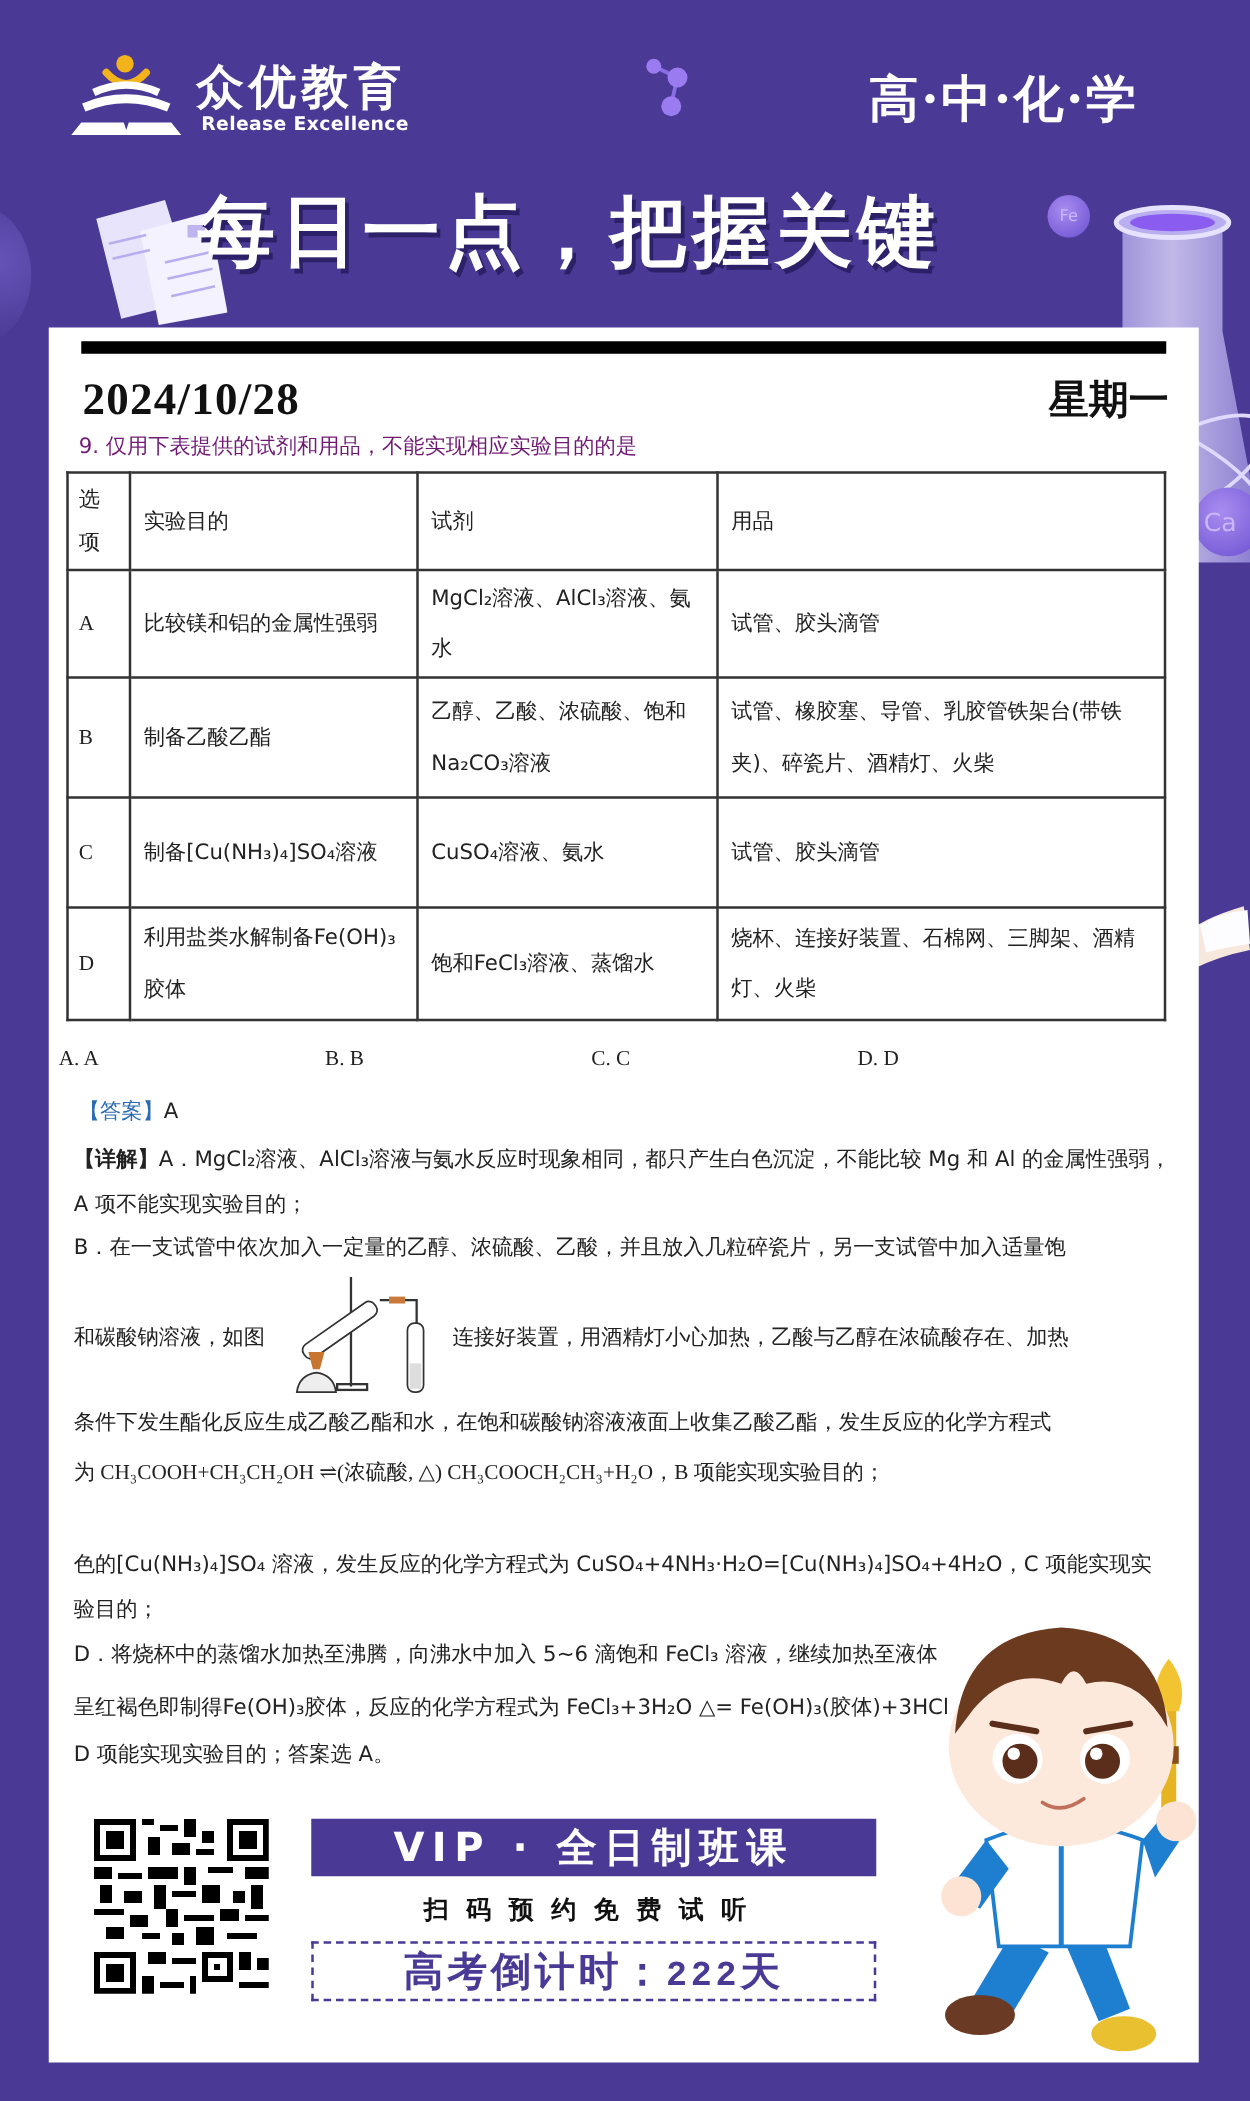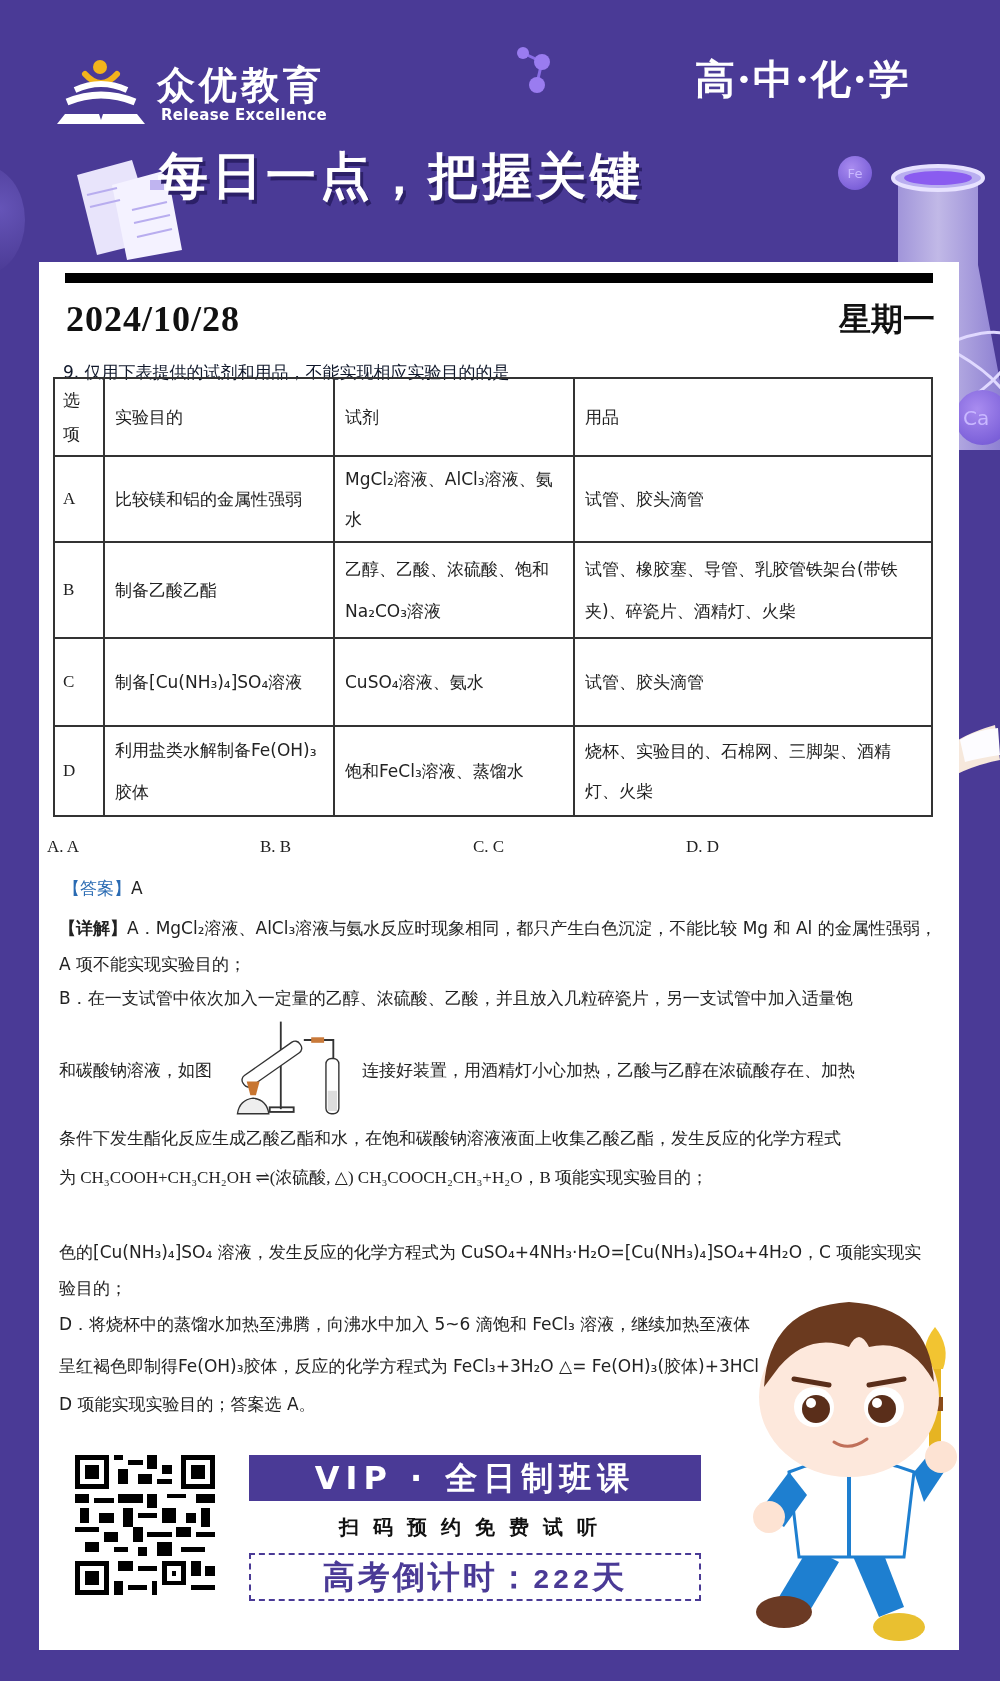--- a/index.html
+++ b/index.html
@@ -9,41 +9,41 @@
     font-family: "DejaVu Sans", "Liberation Sans", sans-serif;
     position: relative;
     color: #111;
   }
   .bg-circle-left {
     position: absolute; left: -60px; top: 165px; width: 85px; height: 110px;
     border-radius: 50%; background: radial-gradient(circle at 70% 40%, #6c5bc0, #3f2f85);
     opacity: .8;
   }
   
-  .logo { position: absolute; left: 55px; top: 58px; display: flex; align-items: center; }
+  .logo { position: absolute; left: 55px; top: 42px; display: flex; align-items: center; }
   .logo-mark { width: 92px; height: 72px; position: relative; }
   .logo-dot { position: absolute; left: 38px; top: 2px; width: 14px; height: 14px; border-radius: 50%; background: #f2b31b; }
   .logo-text { margin-left: 10px; color: #fff; }
   .logo-cn { font-size: 38px; font-weight: bold; letter-spacing: 4px; line-height: 42px; }
   .logo-en { font-size: 15px; font-weight: bold; letter-spacing: .3px; margin-left: 4px; }
   .molecule { position: absolute; left: 515px; top: 45px; width: 45px; height: 50px; }
   .subject { position: absolute; left: 695px; top: 52px; color: #fff; font-family: "DejaVu Serif", serif; font-size: 40px; font-weight: bold; letter-spacing: 2px; }
-  .banner { position: absolute; left: 158px; top: 143px; color: #fff; font-size: 50px; font-weight: bold; letter-spacing: 4px; text-shadow: 3px 4px 0 #2c2068; white-space: nowrap; }
+  .banner { position: absolute; left: 158px; top: 143px; color: #fff; font-size: 62px; font-weight: bold; letter-spacing: 4px; text-shadow: 3px 4px 0 #2c2068; white-space: nowrap; }
   .papers { position: absolute; left: 72px; top: 155px; width: 110px; height: 105px; }
   .fe-ball { position: absolute; left: 838px; top: 156px; width: 34px; height: 34px; border-radius: 50%; background: radial-gradient(circle at 40% 35%, #a98cf0, #6a4fd0); color: #c9b8ff; font-size: 13px; display: flex; align-items: center; justify-content: center; }
   .flask { position: absolute; left: 873px; top: 150px; width: 127px; height: 320px; }
   .ca-ball { position: absolute; left: 955px; top: 390px; width: 55px; height: 55px; border-radius: 50%; background: radial-gradient(circle at 40% 35%, #a98cf0, #6a4fd0); color: #c9b8ff; font-size: 20px; display: flex; align-items: center; padding-left: 8px; }
   .paper-deco { position: absolute; left: 940px; top: 720px; width: 60px; height: 60px; }
 
   
   .card { position: absolute; left: 39px; top: 262px; width: 920px; height: 1388px; background: #fff; }
   .top-rule { position: absolute; left: 26px; top: 11px; width: 868px; height: 10px; background: #000; }
   .date { position: absolute; left: 27px; top: 36px; font-family: "Liberation Serif", "DejaVu Serif", serif; font-weight: bold; font-size: 36px; letter-spacing: 1px; }
   .weekday { position: absolute; right: 24px; top: 36px; font-family: "DejaVu Serif", serif; font-weight: bold; font-size: 32px; }
-  .question { position: absolute; left: 24px; top: 99px; font-size: 17px; color: #0f172a; }
+  .question { position: absolute; left: 24px; top: 83px; font-size: 17px; color: #701a75; }
 
   table.qtable { position: absolute; left: 14px; top: 115px; width: 880px; border-collapse: collapse; font-size: 17px; color: #222; }
   table.qtable td { border: 2px solid #333; padding: 0 10px; vertical-align: middle; line-height: 46px; }
   .col-opt { width: 50px; padding: 0 8px !important; }
   .col-goal { width: 230px; }
   .col-reag { width: 240px; }
   .opt-head { line-height: 34px !important; padding-top: 4px !important; padding-bottom: 4px !important; margin-left: 32px; }
   .serif { font-family: "Liberation Serif", "DejaVu Serif", serif; }
 
   .choices { position: absolute; left: 8px; top: 575px; width: 860px; display: flex; font-size: 17px; font-family: "Liberation Serif", serif; color: #222; }
@@ -159,21 +159,21 @@
     <tr style="height:88px">
       <td class="col-opt serif">C</td>
       <td style="line-height:42px"><span>制备[Cu(NH₃)₄]SO₄溶液</span></td>
       <td>CuSO₄溶液、氨水</td>
       <td>试管、胶头滴管</td>
     </tr>
     <tr style="height:90px">
       <td class="col-opt serif">D</td>
       <td style="line-height:42px"><span>利用盐类水解制备Fe(OH)₃胶体</span></td>
       <td>饱和FeCl₃溶液、蒸馏水</td>
-      <td style="line-height:40px"><span>烧杯、实验目的、石棉网、三脚架、酒精灯、火柴</span></td>
+      <td style="line-height:40px"><span>烧杯、连接好装置、石棉网、三脚架、酒精灯、火柴</span></td>
     </tr>
   </tbody>
     </table>
 
   <div class="choices">
     <span>A. A</span>
     <span>B. B</span>
     <span>C. C</span>
     <span>D. D</span>
   </div>

